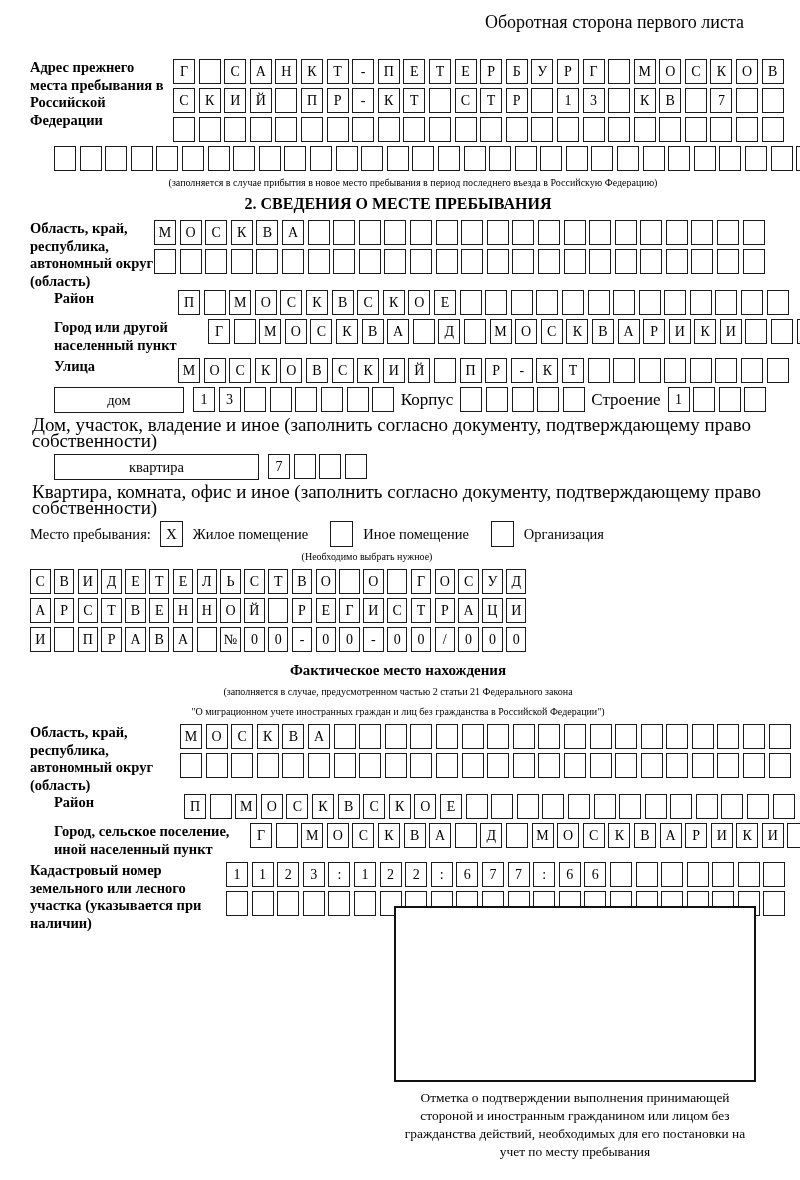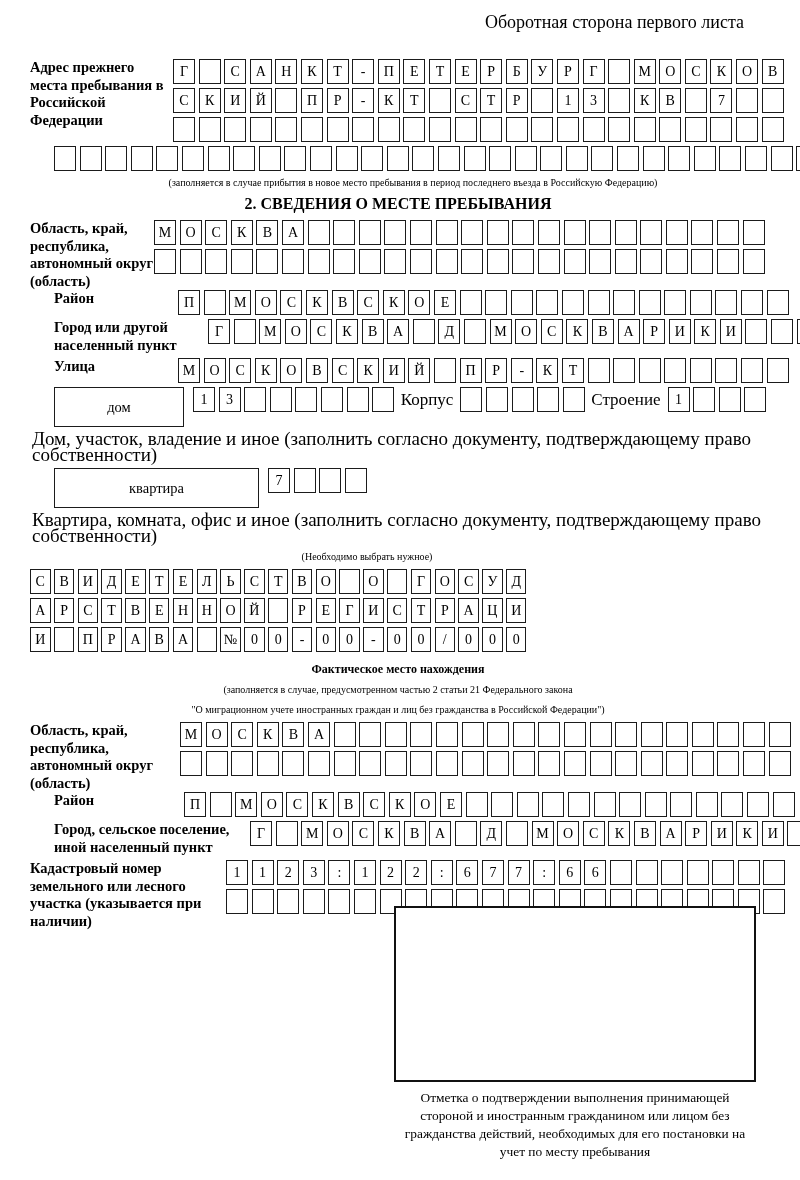--- a/index.html
+++ b/index.html
@@ -23,24 +23,24 @@
     border:1.6px solid #1b1b1b;margin-right:3.6px;
     display:flex;align-items:center;justify-content:center;
     font-size:14px;line-height:1;background:#fff;
   }
   .cells.sm .cell{width:20.5px;margin-right:3.3px;}
   .row-mb{margin-bottom:4px;margin-left:24px;}
 
   .caption{font-size:10px;line-height:16px;text-align:center;margin:1px 0 4px 0;}
   .caption-left{font-size:19px;line-height:16px;margin:1px 0 5px 2px;}
   .h-main{font-size:16px;font-weight:bold;text-align:center;margin:3px 30px 7px 0;}
-  .h-sub{font-size:12px;font-weight:bold;text-align:center;margin:6px 30px 5px 0;}
+  .h-sub{font-size:15px;font-weight:bold;text-align:center;margin:6px 30px 5px 0;}
 
   .wide-box{
-    box-sizing:border-box;height:40px;border:1.8px solid #1b1b1b;
+    box-sizing:border-box;height:26px;border:1.8px solid #1b1b1b;
     display:flex;align-items:center;justify-content:center;
     font-size:14.5px;flex:0 0 auto;background:#fff;
   }
   .house-box{width:130px;margin-right:9px;}
   .apt-box{width:205px;margin-right:9px;}
   .inline-label{font-size:17px;line-height:26px;flex:0 0 auto;margin:0 7px 0 3px;}
 
   .stay-row{align-items:center;margin-top:3px;}
   .stay-label{font-size:14.5px;margin-right:9px;}
   .checkbox{
@@ -366,20 +366,29 @@
     <div class="wide-box apt-box">квартира</div>
     <div class="cells">
         <div class="cell filled">7</div>
         <div class="cell"></div>
         <div class="cell"></div>
         <div class="cell"></div>
       </div>
   </div>
   <div class="caption-left">Квартира, комната, офис и иное (заполнить согласно документу, подтверждающему право собственности)</div>
 
+  <div class="frow stay-row">
+    <div class="stay-label">Место пребывания:</div>
+    <div class="checkbox">X</div>
+    <div class="opt-label">Жилое помещение</div>
+    <div class="checkbox"></div>
+    <div class="opt-label">Иное помещение</div>
+    <div class="checkbox"></div>
+    <div class="opt-label">Организация</div>
+  </div>
   <div class="caption choose-note">(Необходимо выбрать нужное)</div>
 
   <div class="frow doc-block">
     <div class="cellstack">
       <div class="cells sm">
           <div class="cell filled">С</div>
           <div class="cell filled">В</div>
           <div class="cell filled">И</div>
           <div class="cell filled">Д</div>
           <div class="cell filled">Е</div>

